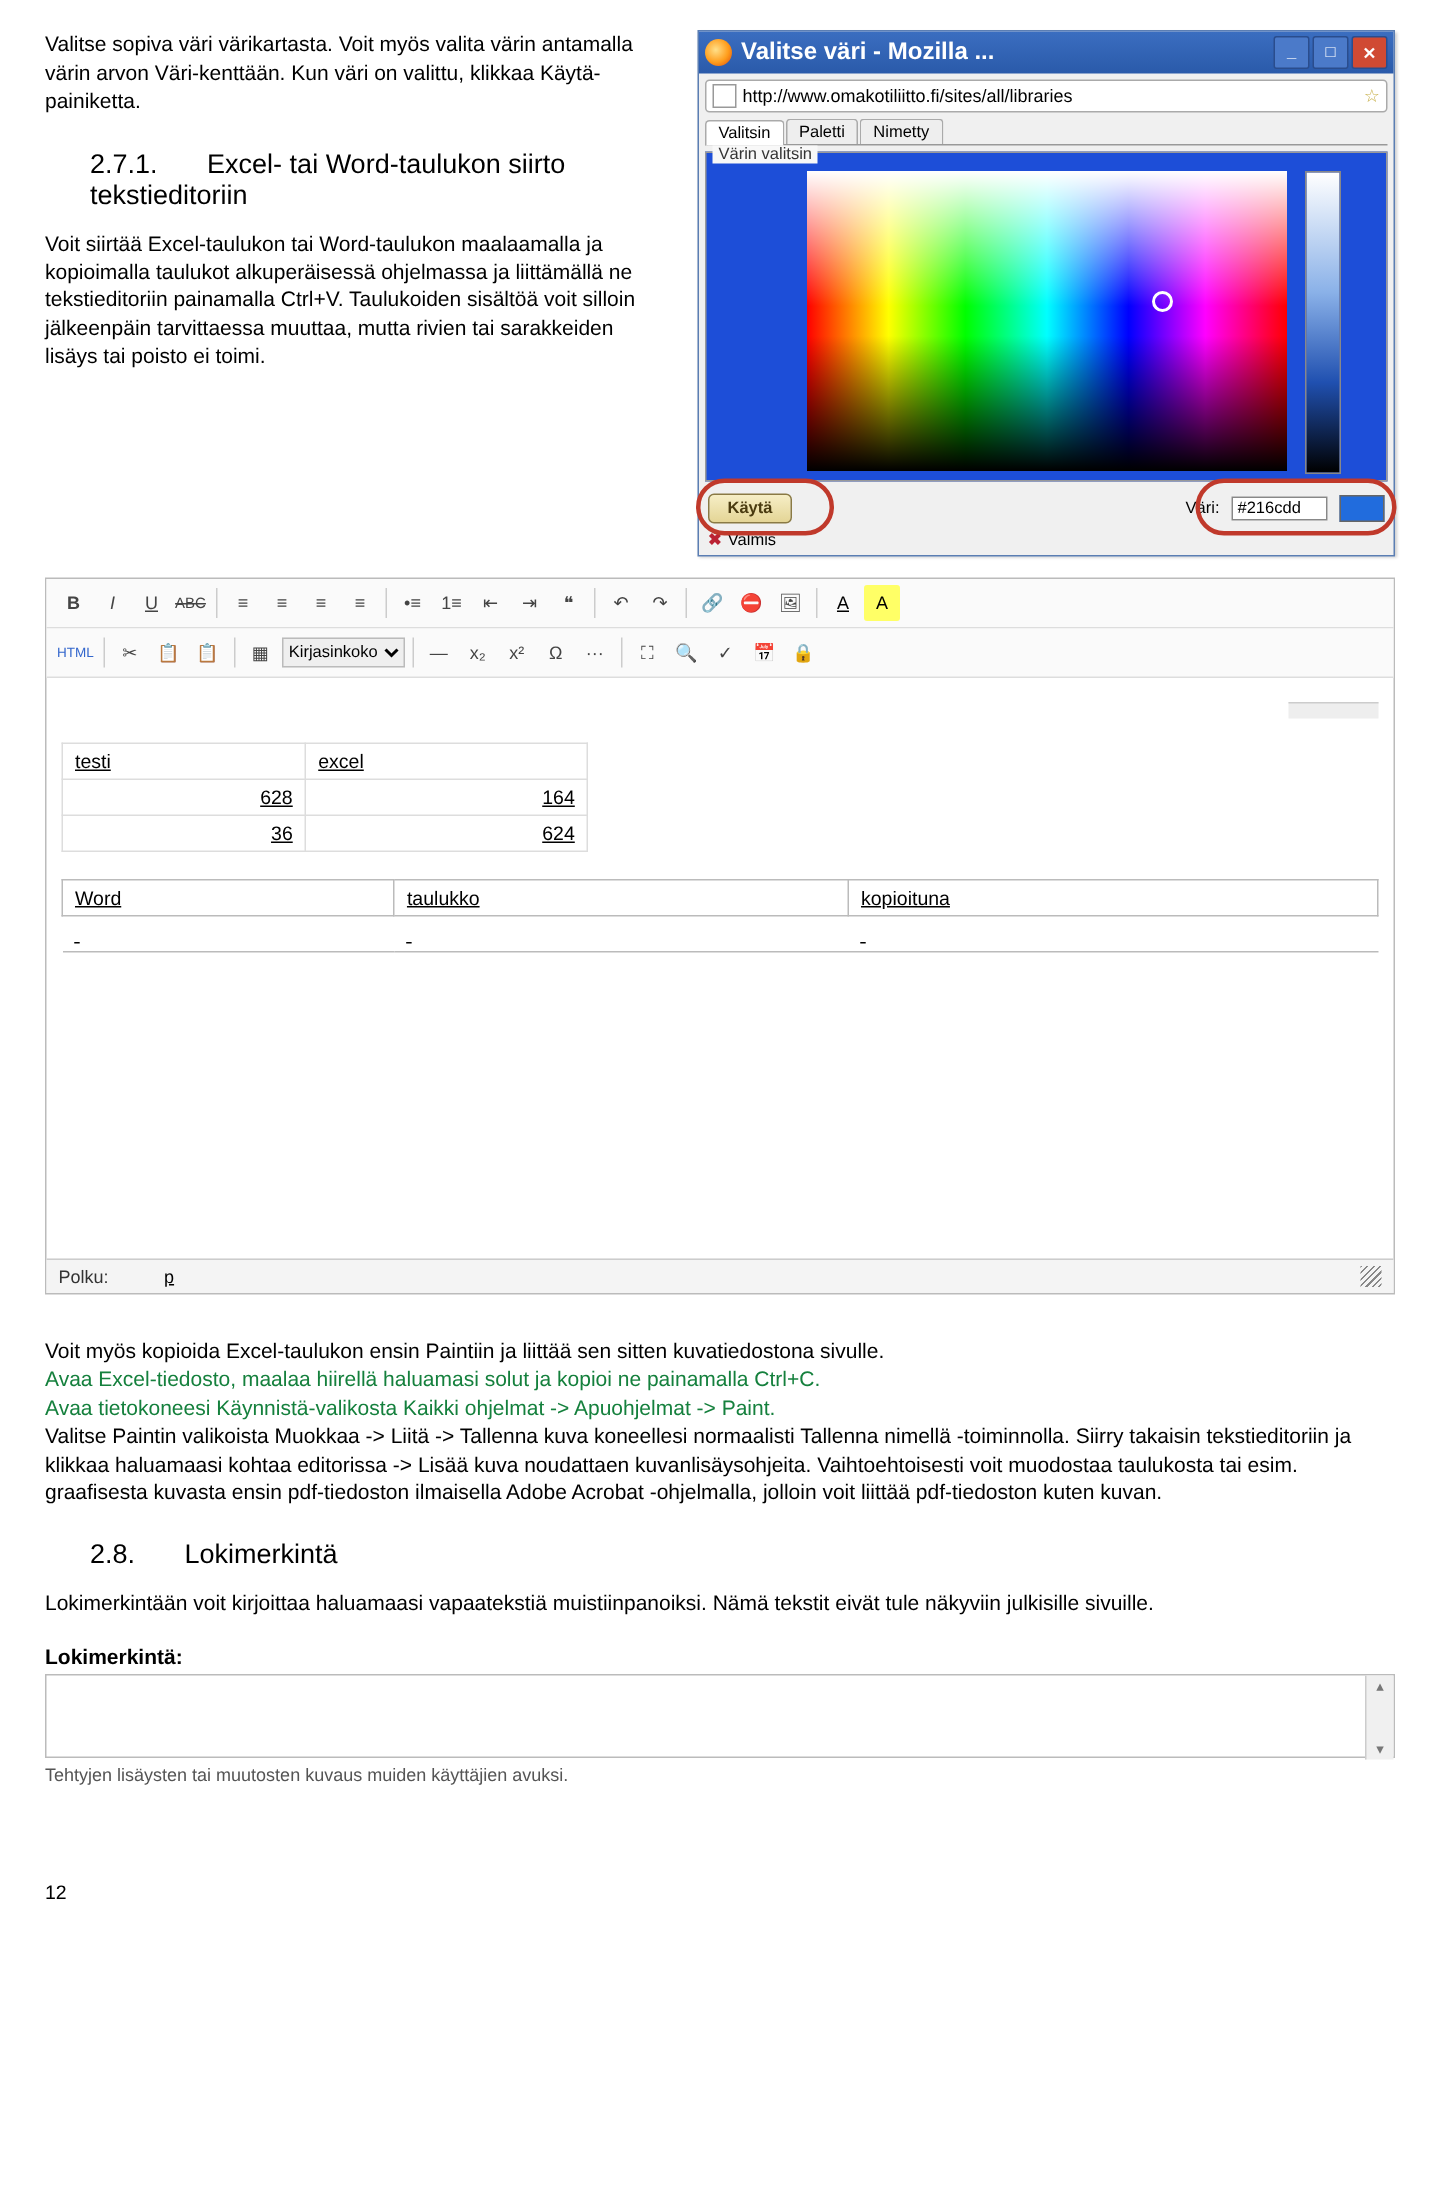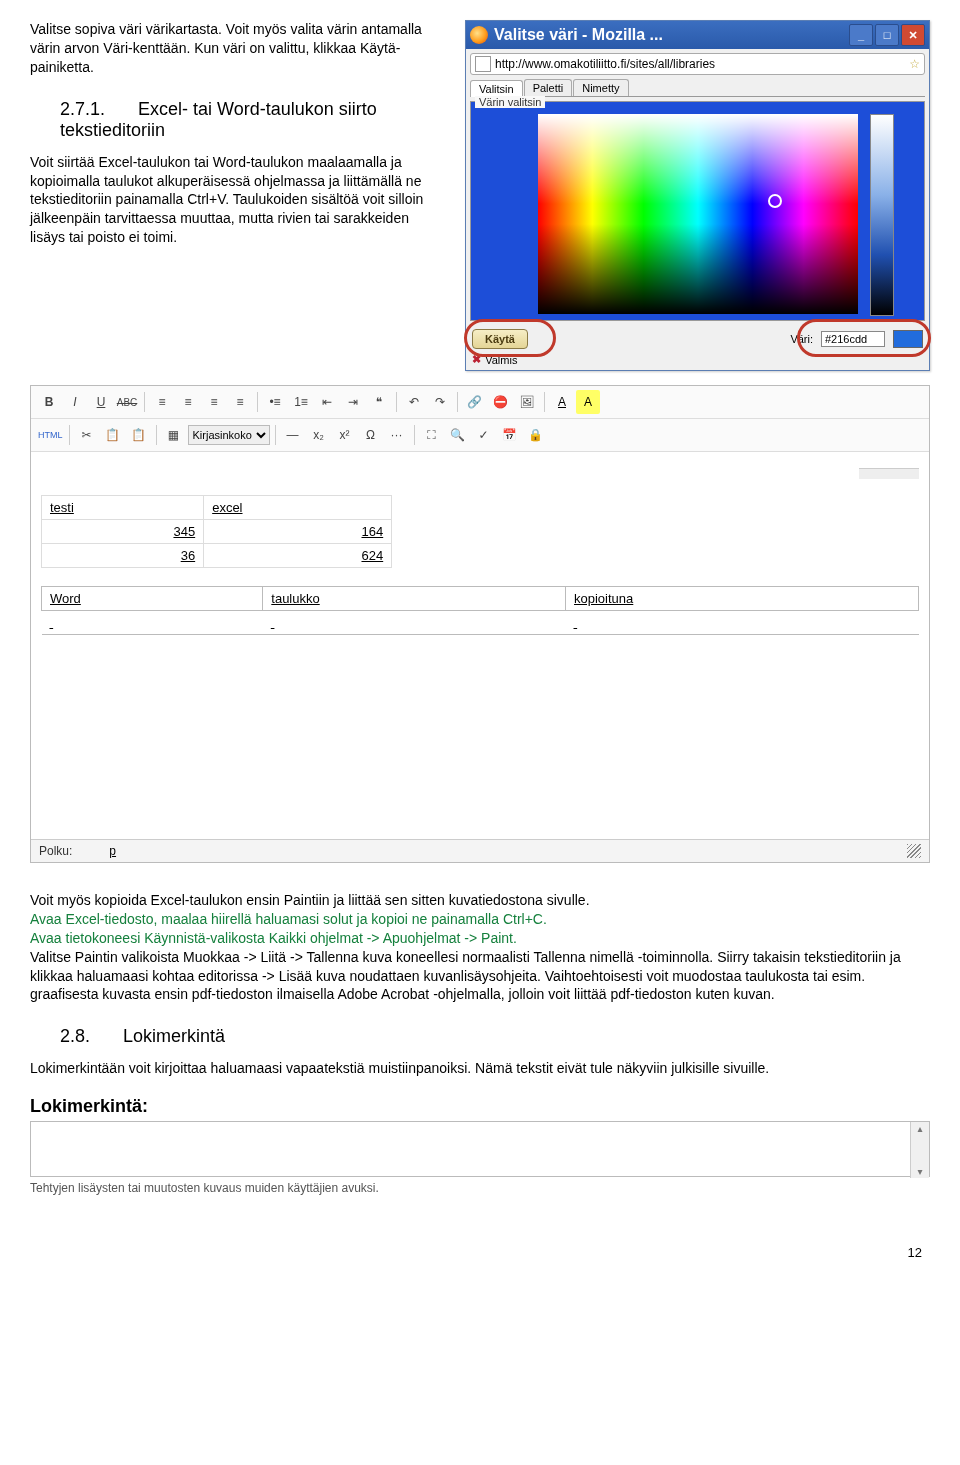--- a/index.html
+++ b/index.html
@@ -144,25 +144,25 @@
   .blank-area { height:180px; }
   .path-row { display:flex; align-items:center; padding:4px 8px; border-top:1px solid #ccc; font-size:12px; background:#f4f4f4;gap:33px;}
   .path-row .lbl { color:#333;}
   .path-row .p { text-decoration:underline; margin-left:4px;}
   .path-row .handle { margin-left:auto; width:14px; height:14px;
     background: repeating-linear-gradient(135deg,#888 0,#888 1px,transparent 1px,transparent 3px);}
   .below-text { margin-top: 28px; line-height:1.35;}
   .below-text .link { color:#15803d; }
   .lokim { margin-top: 30px;}
   .loki-panel { margin-top:14px;}
-  .loki-label { font-weight:bold; font-size:18px;}
+  .loki-label { font-weight:bold; font-size:14px;}
   .loki-box { border:1px solid #bbb; height:54px; margin-top:4px; position:relative; background:#fff;}
   .loki-box .scroll { position:absolute; right:0; top:0; width:18px; height:100%; background:#f0f0f0; border-left:1px solid #ccc; display:flex; flex-direction:column; align-items:center; justify-content:space-between; font-size:10px; color:#777; padding:1px 0;}
   .loki-desc { font-size:12px; color:#555; margin-top:4px;}
-  .pagenum { text-align:right; font-size:13px; margin-top:50px; padding-right:8px;}
+  .pagenum { font-size:13px; margin-top:64px; padding-right:8px;}
   .rel { position:relative; }
 </style>
 </head>
 <body>
 
 <div class="top-row">
   <div class="left-col">
     <p class="para">Valitse sopiva väri värikartasta. Voit myös valita värin antamalla värin arvon Väri-kenttään. Kun väri on valittu, klikkaa Käytä-painiketta.</p>
 
     <h3 class="sec">
@@ -271,21 +271,21 @@
   <div class="editor-body">
     <div class="spacer-bar"></div>
 
     <table class="tbl first" style="width:40%">
       <tbody>
           <tr>
         <td>testi</td>
         <td>excel</td>
       </tr>
       <tr>
-        <td style="text-align:right">345</td>
+        <td style="text-align:right">628</td>
         <td style="text-align:right">164</td>
       </tr>
       <tr>
         <td style="text-align:right">36</td>
         <td style="text-align:right">624</td>
       </tr>
     </tbody>
       </table>
 
     <table class="tbl">

